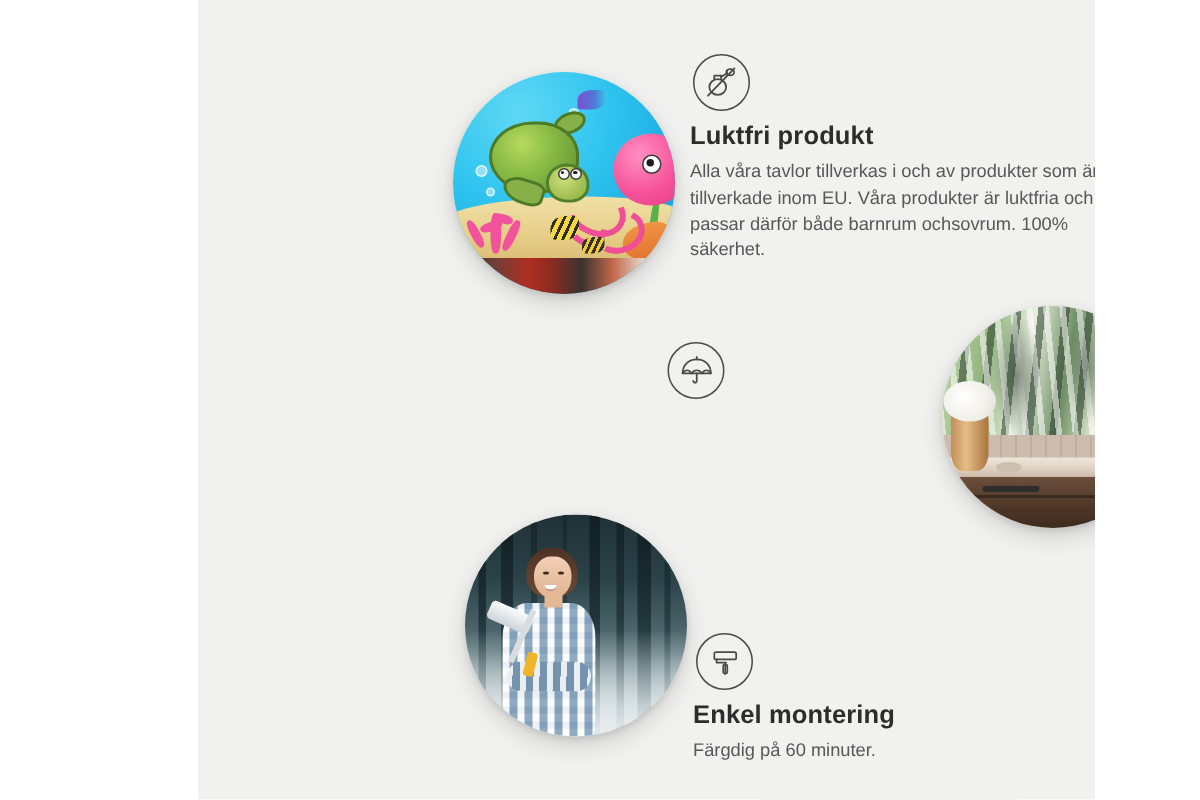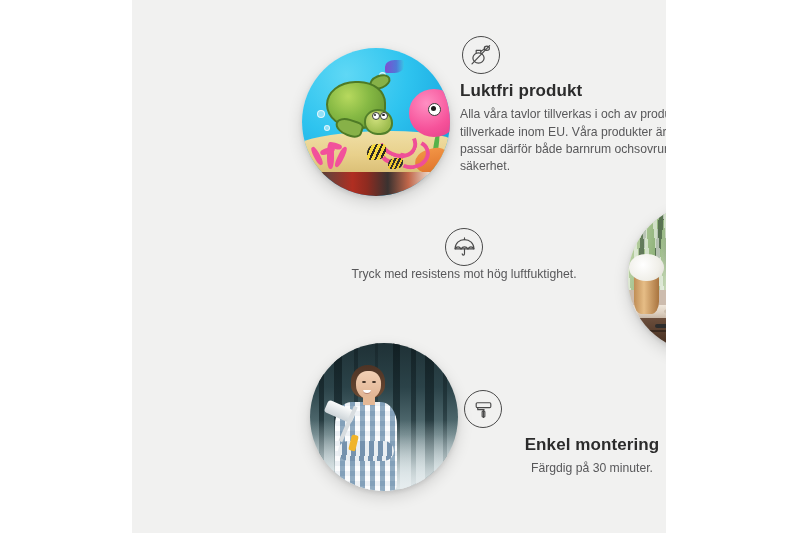--- a/index.html
+++ b/index.html
@@ -20,21 +20,21 @@
     width: 800px;
     height: 533px;
     background: #ffffff;
   }
 
   
   .panel {
     position: absolute;
     left: 132px;
     top: 0;
-    width: 534px;
+    width: 598px;
     height: 533px;
     background: #f1f1f0;
     overflow: hidden;
   }
 
   
   .circle {
     position: absolute;
     border-radius: 50%;
     overflow: hidden;
@@ -504,23 +504,23 @@
     top: 228px;
     width: 268px;
     text-align: center;
   }
   #feature-waterproof .icon-badge { margin: 0 auto; }
   #feature-waterproof h3 { margin-top: 7px; }
 
   
   #feature-easy-mount {
     left: 330px;
-    top: 390px;
+    top: 422px;
     width: 260px;
-    text-align: center;
+    text-align: left;
   }
   #feature-easy-mount .icon-badge { margin-left: 2px; }
 </style>
 </head>
 <body>
 
 <div class="stage">
   <div class="panel">
 
     <div class="circle" id="circle-aquatic">
@@ -621,30 +621,29 @@
       <div class="icon-badge">
         <svg width="25" height="25" viewBox="0 0 26 26" fill="none" stroke="#4a4a4a" stroke-width="1.2" stroke-linecap="round" stroke-linejoin="round">
           <path d="M3.2 14.4 C3.2 8.4 7.6 4.8 13 4.8 C18.4 4.8 22.8 8.4 22.8 14.4 Z"></path>
           <path d="M3.2 14.4 C5.0 11.6 7.6 11.6 9.4 14.4"></path>
           <path d="M9.4 14.4 C11.2 11.6 14.8 11.6 16.6 14.4"></path>
           <path d="M16.6 14.4 C18.4 11.6 21.0 11.6 22.8 14.4"></path>
           <path d="M13 4.8 L13 3.0"></path>
           <path d="M13 14.4 L13 19.6 C13 21.4 10.6 21.4 10.6 19.6"></path>
         </svg>
       </div>
-      <p>Tryck med resistens mot hög luftfuktighet.</p>
     </div>
 
     <div class="feature" id="feature-easy-mount">
       <div class="icon-badge">
         <svg width="25" height="25" viewBox="0 0 26 26" fill="none" stroke="#4a4a4a" stroke-width="1.2" stroke-linecap="round" stroke-linejoin="round">
           <rect x="5.4" y="6.0" width="15.2" height="5.0" rx="1.2"></rect>
           <path d="M7.0 11.0 L7.0 13.2 L13.6 13.2"></path>
           <path d="M13.0 13.2 L13.0 21.2"></path>
           <rect x="11.6" y="14.6" width="2.8" height="6.2" rx="0.9"></rect>
         </svg>
       </div>
       <h3>Enkel montering</h3>
-      <p>Färgdig på 30 minuter.</p>
+      <p>Färgdig på 60 minuter.</p>
     </div>
 
   </div>
 </div>
 
 </body></html>

